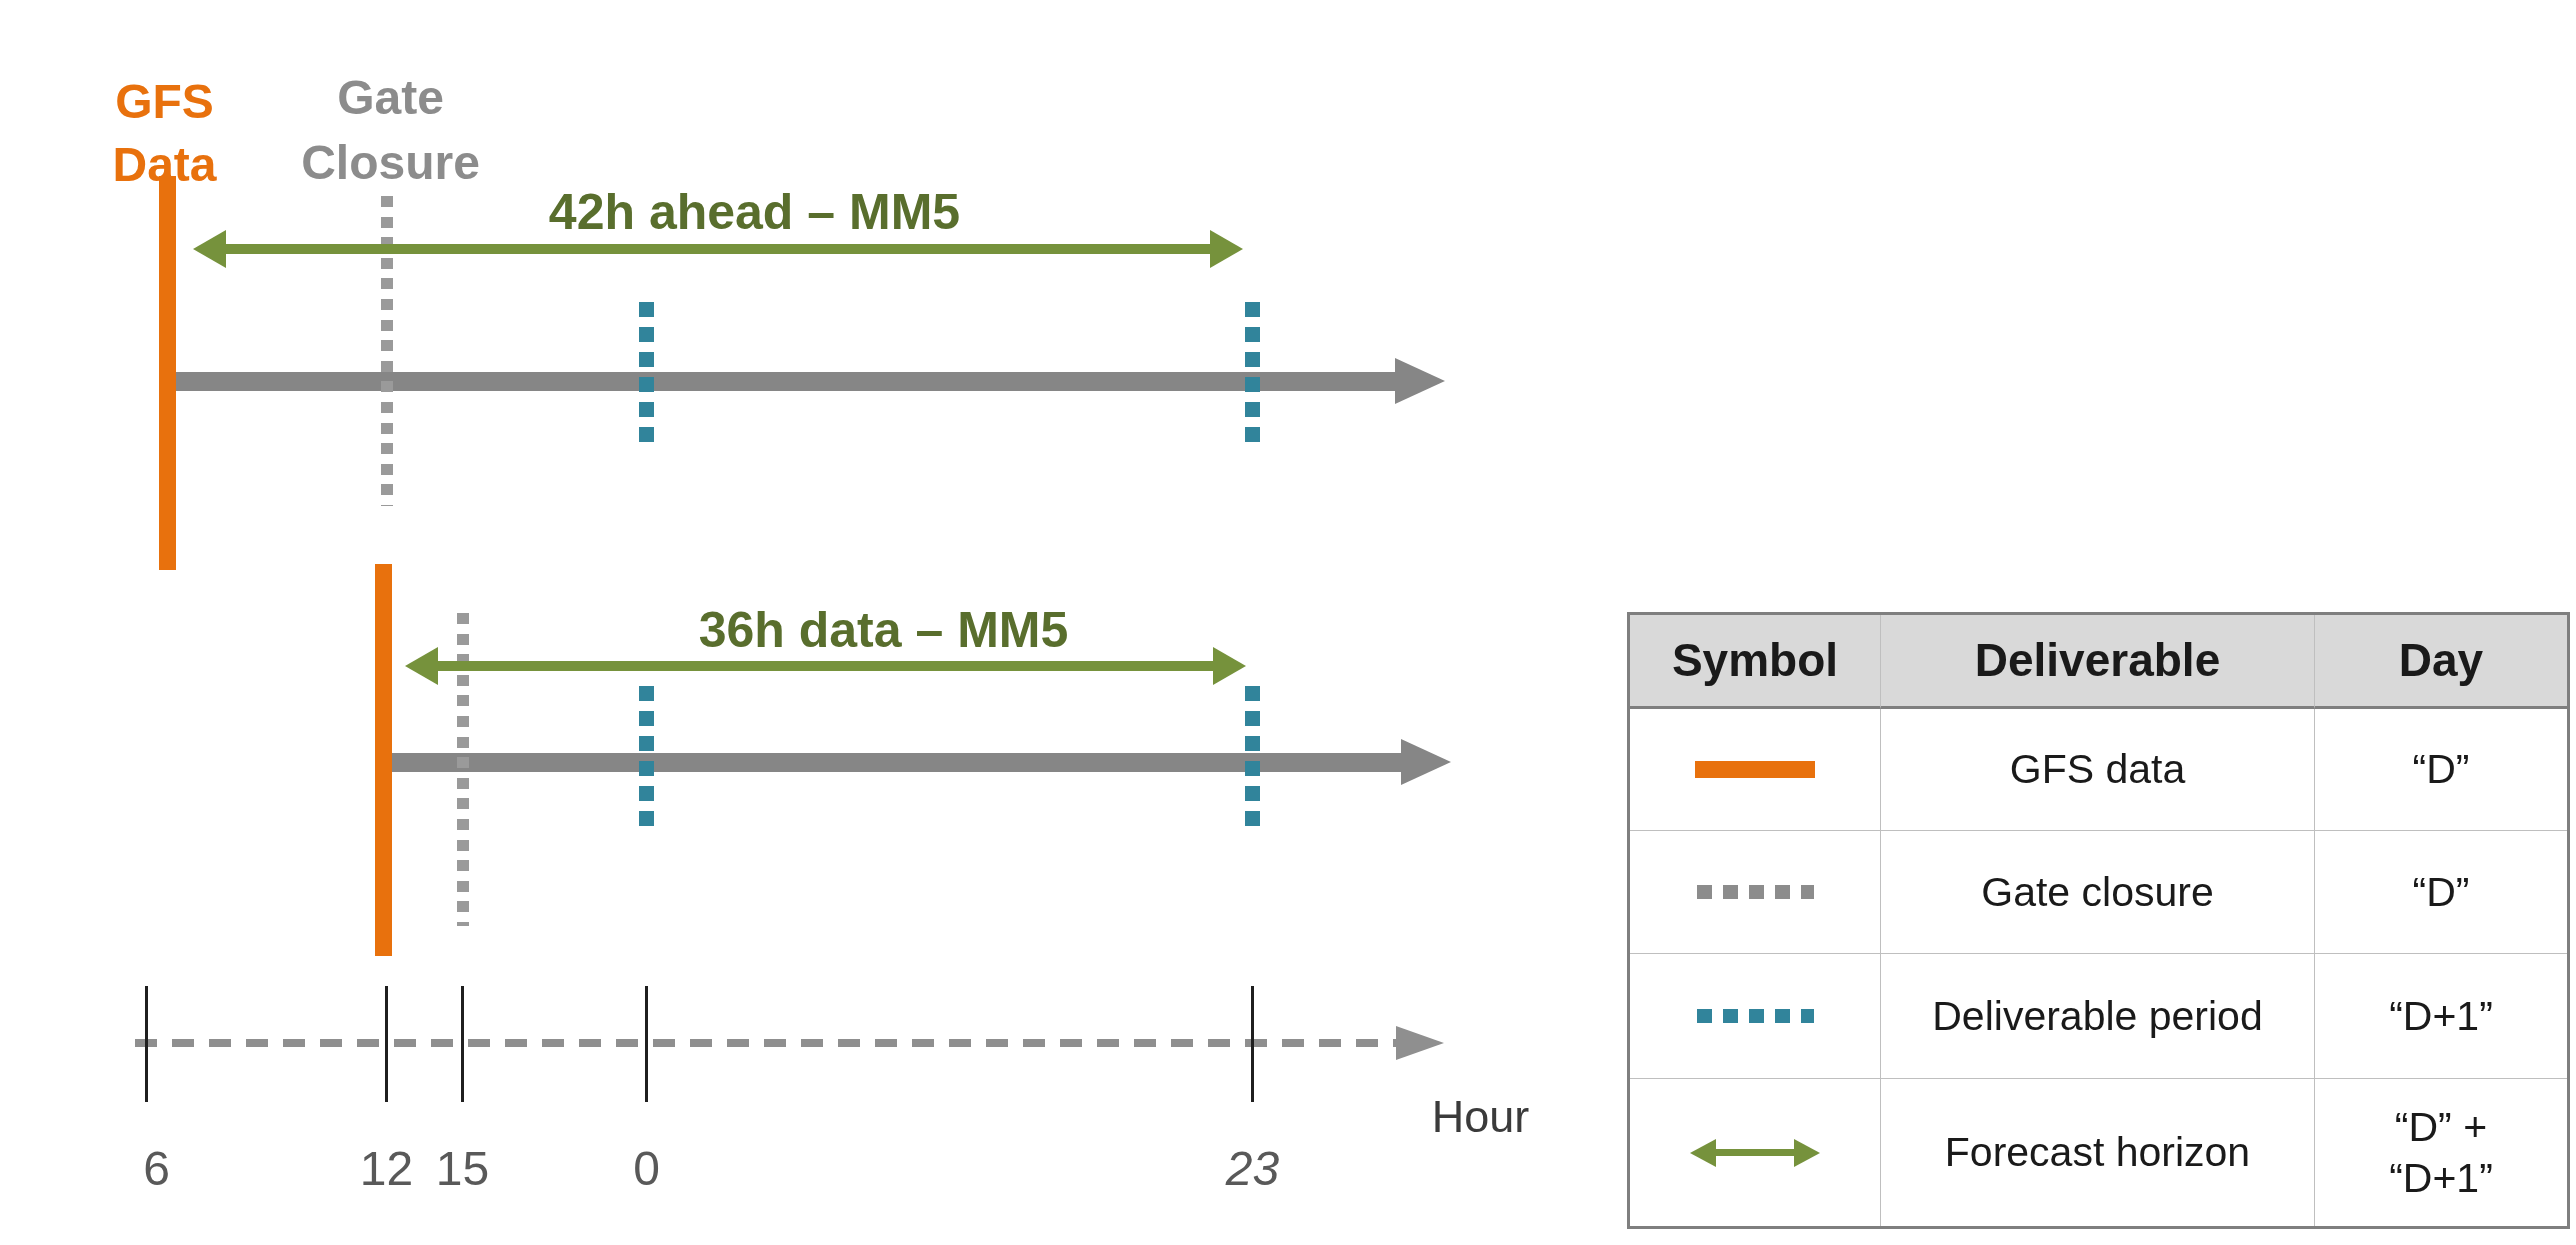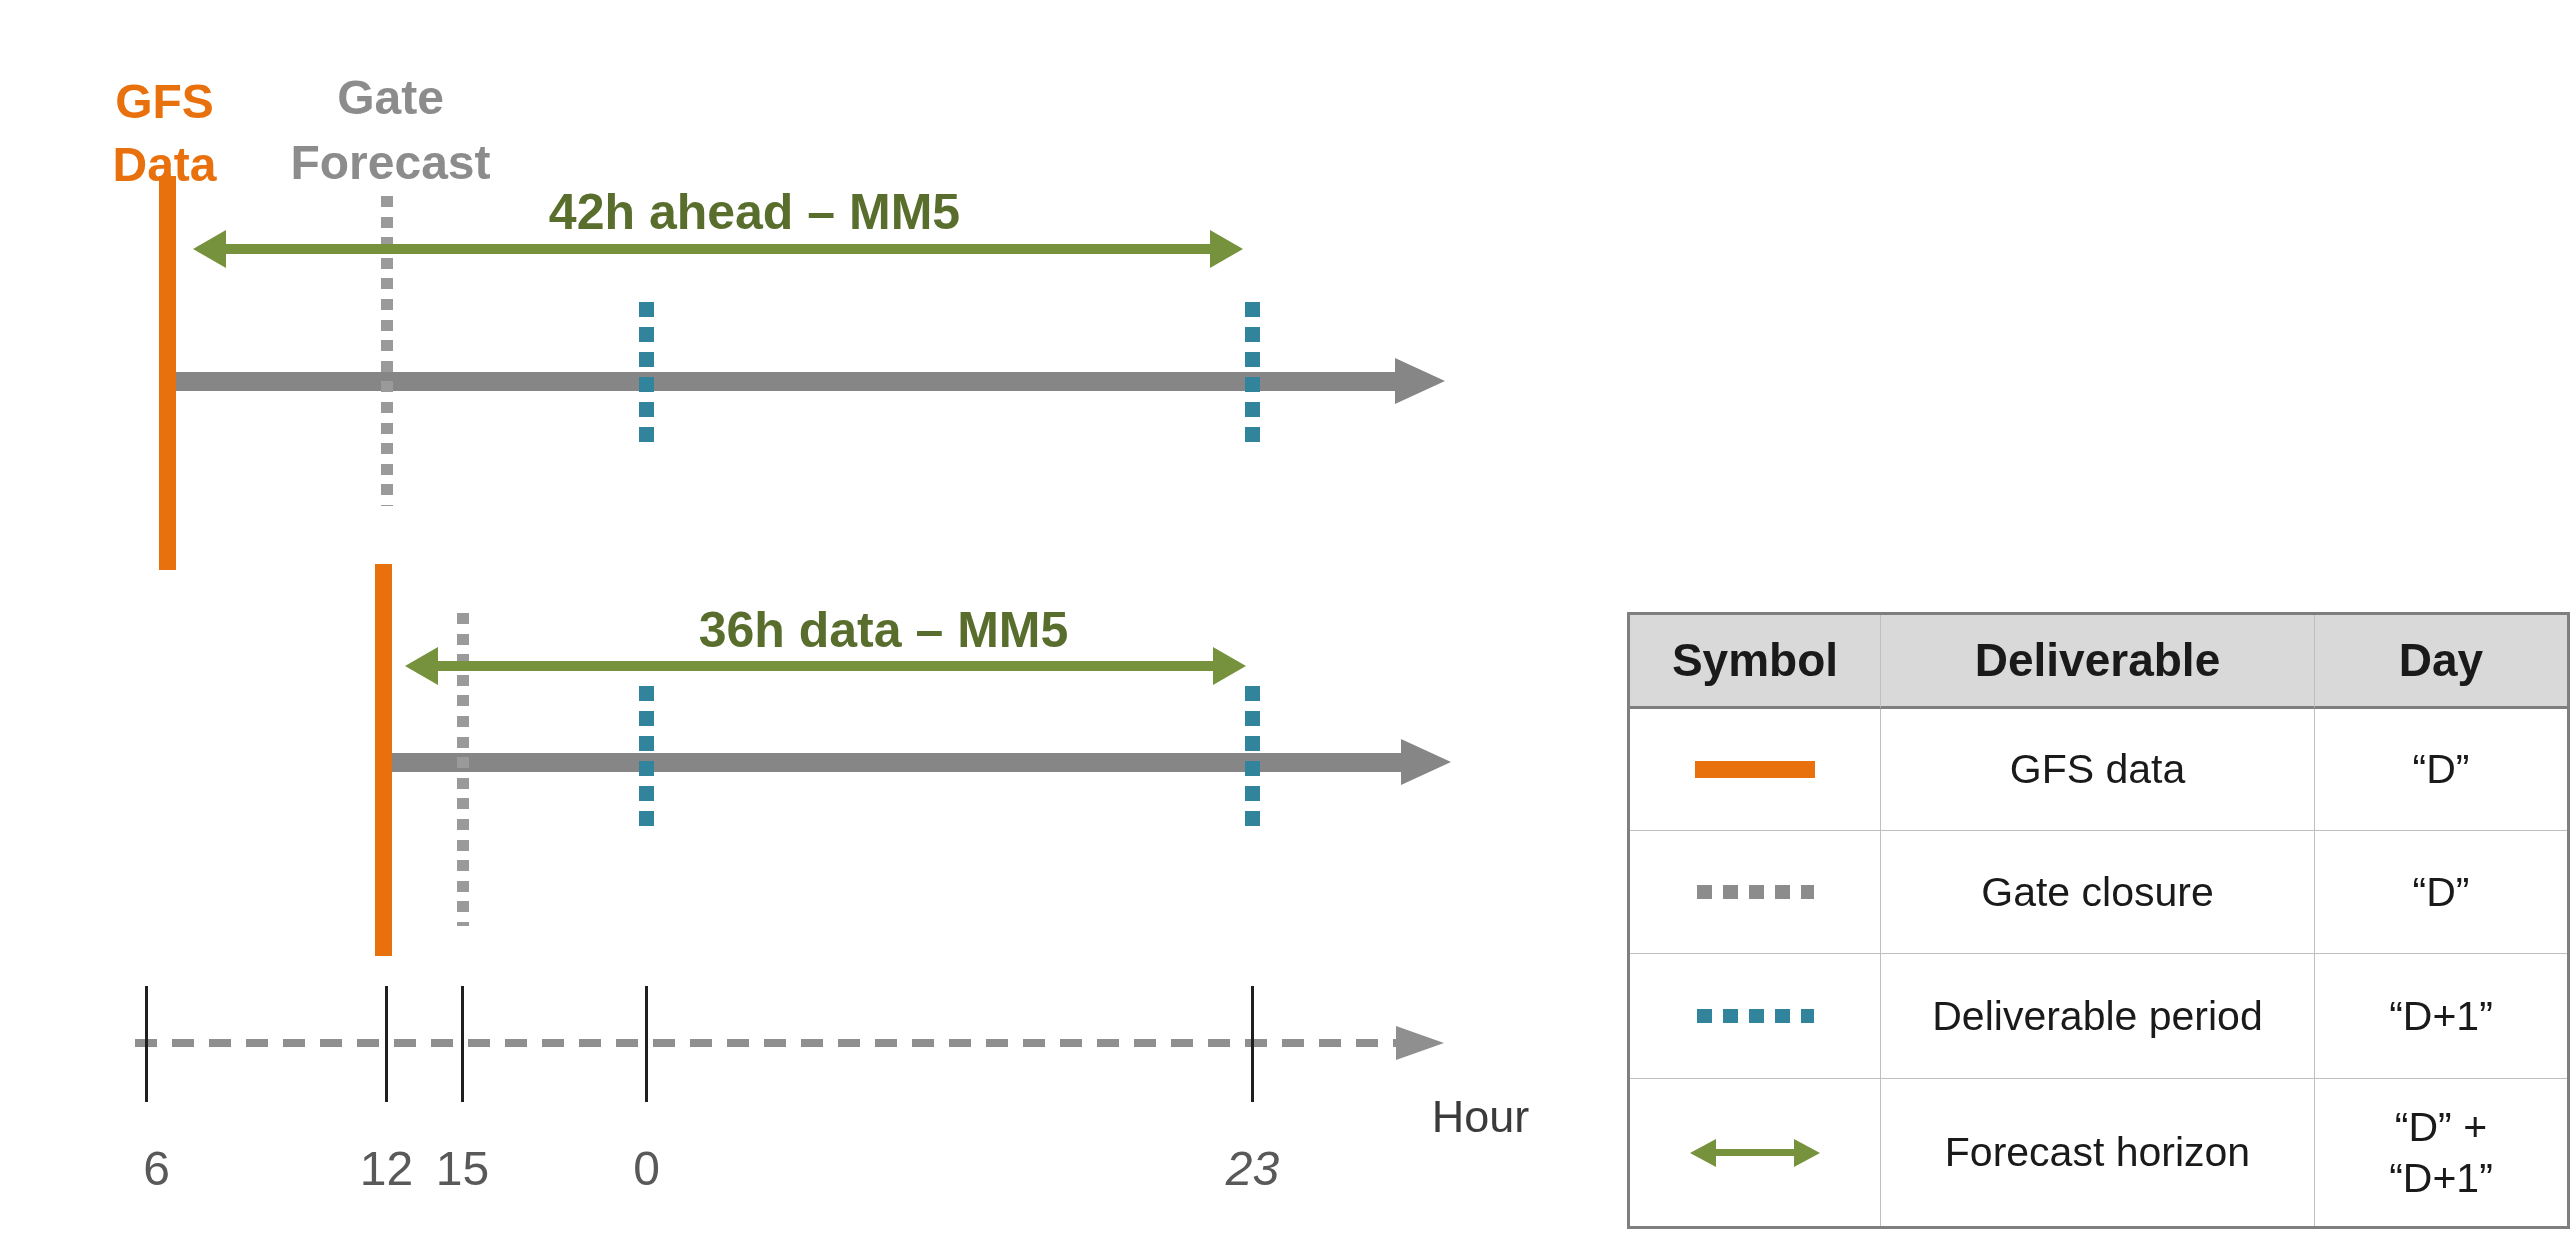--- a/index.html
+++ b/index.html
@@ -61,21 +61,21 @@
 
 <div class="canvas">
 
   <div class="abs txt gfs-label" style="left:36px;top:33px;width:257px;">
     <div>GFS</div>
     <div>Data</div>
   </div>
 
   <div class="abs txt gate-label" style="left:262px;top:65px;width:257px;">
     <div>Gate</div>
-    <div>Forecast</div>
+    <div>Closure</div>
   </div>
 
   <div class="solid-vline" style="left:159px;top:176px;height:394px;"></div>
   <div class="vdots gate" style="left:381px;top:196px;height:310px;"></div>
 
   <div class="dbl-arrow" style="left:193px;top:230px;width:1050px;height:38px;">
     <div class="head-l"></div>
     <div class="shaft"></div>
     <div class="head-r"></div>
   </div>

